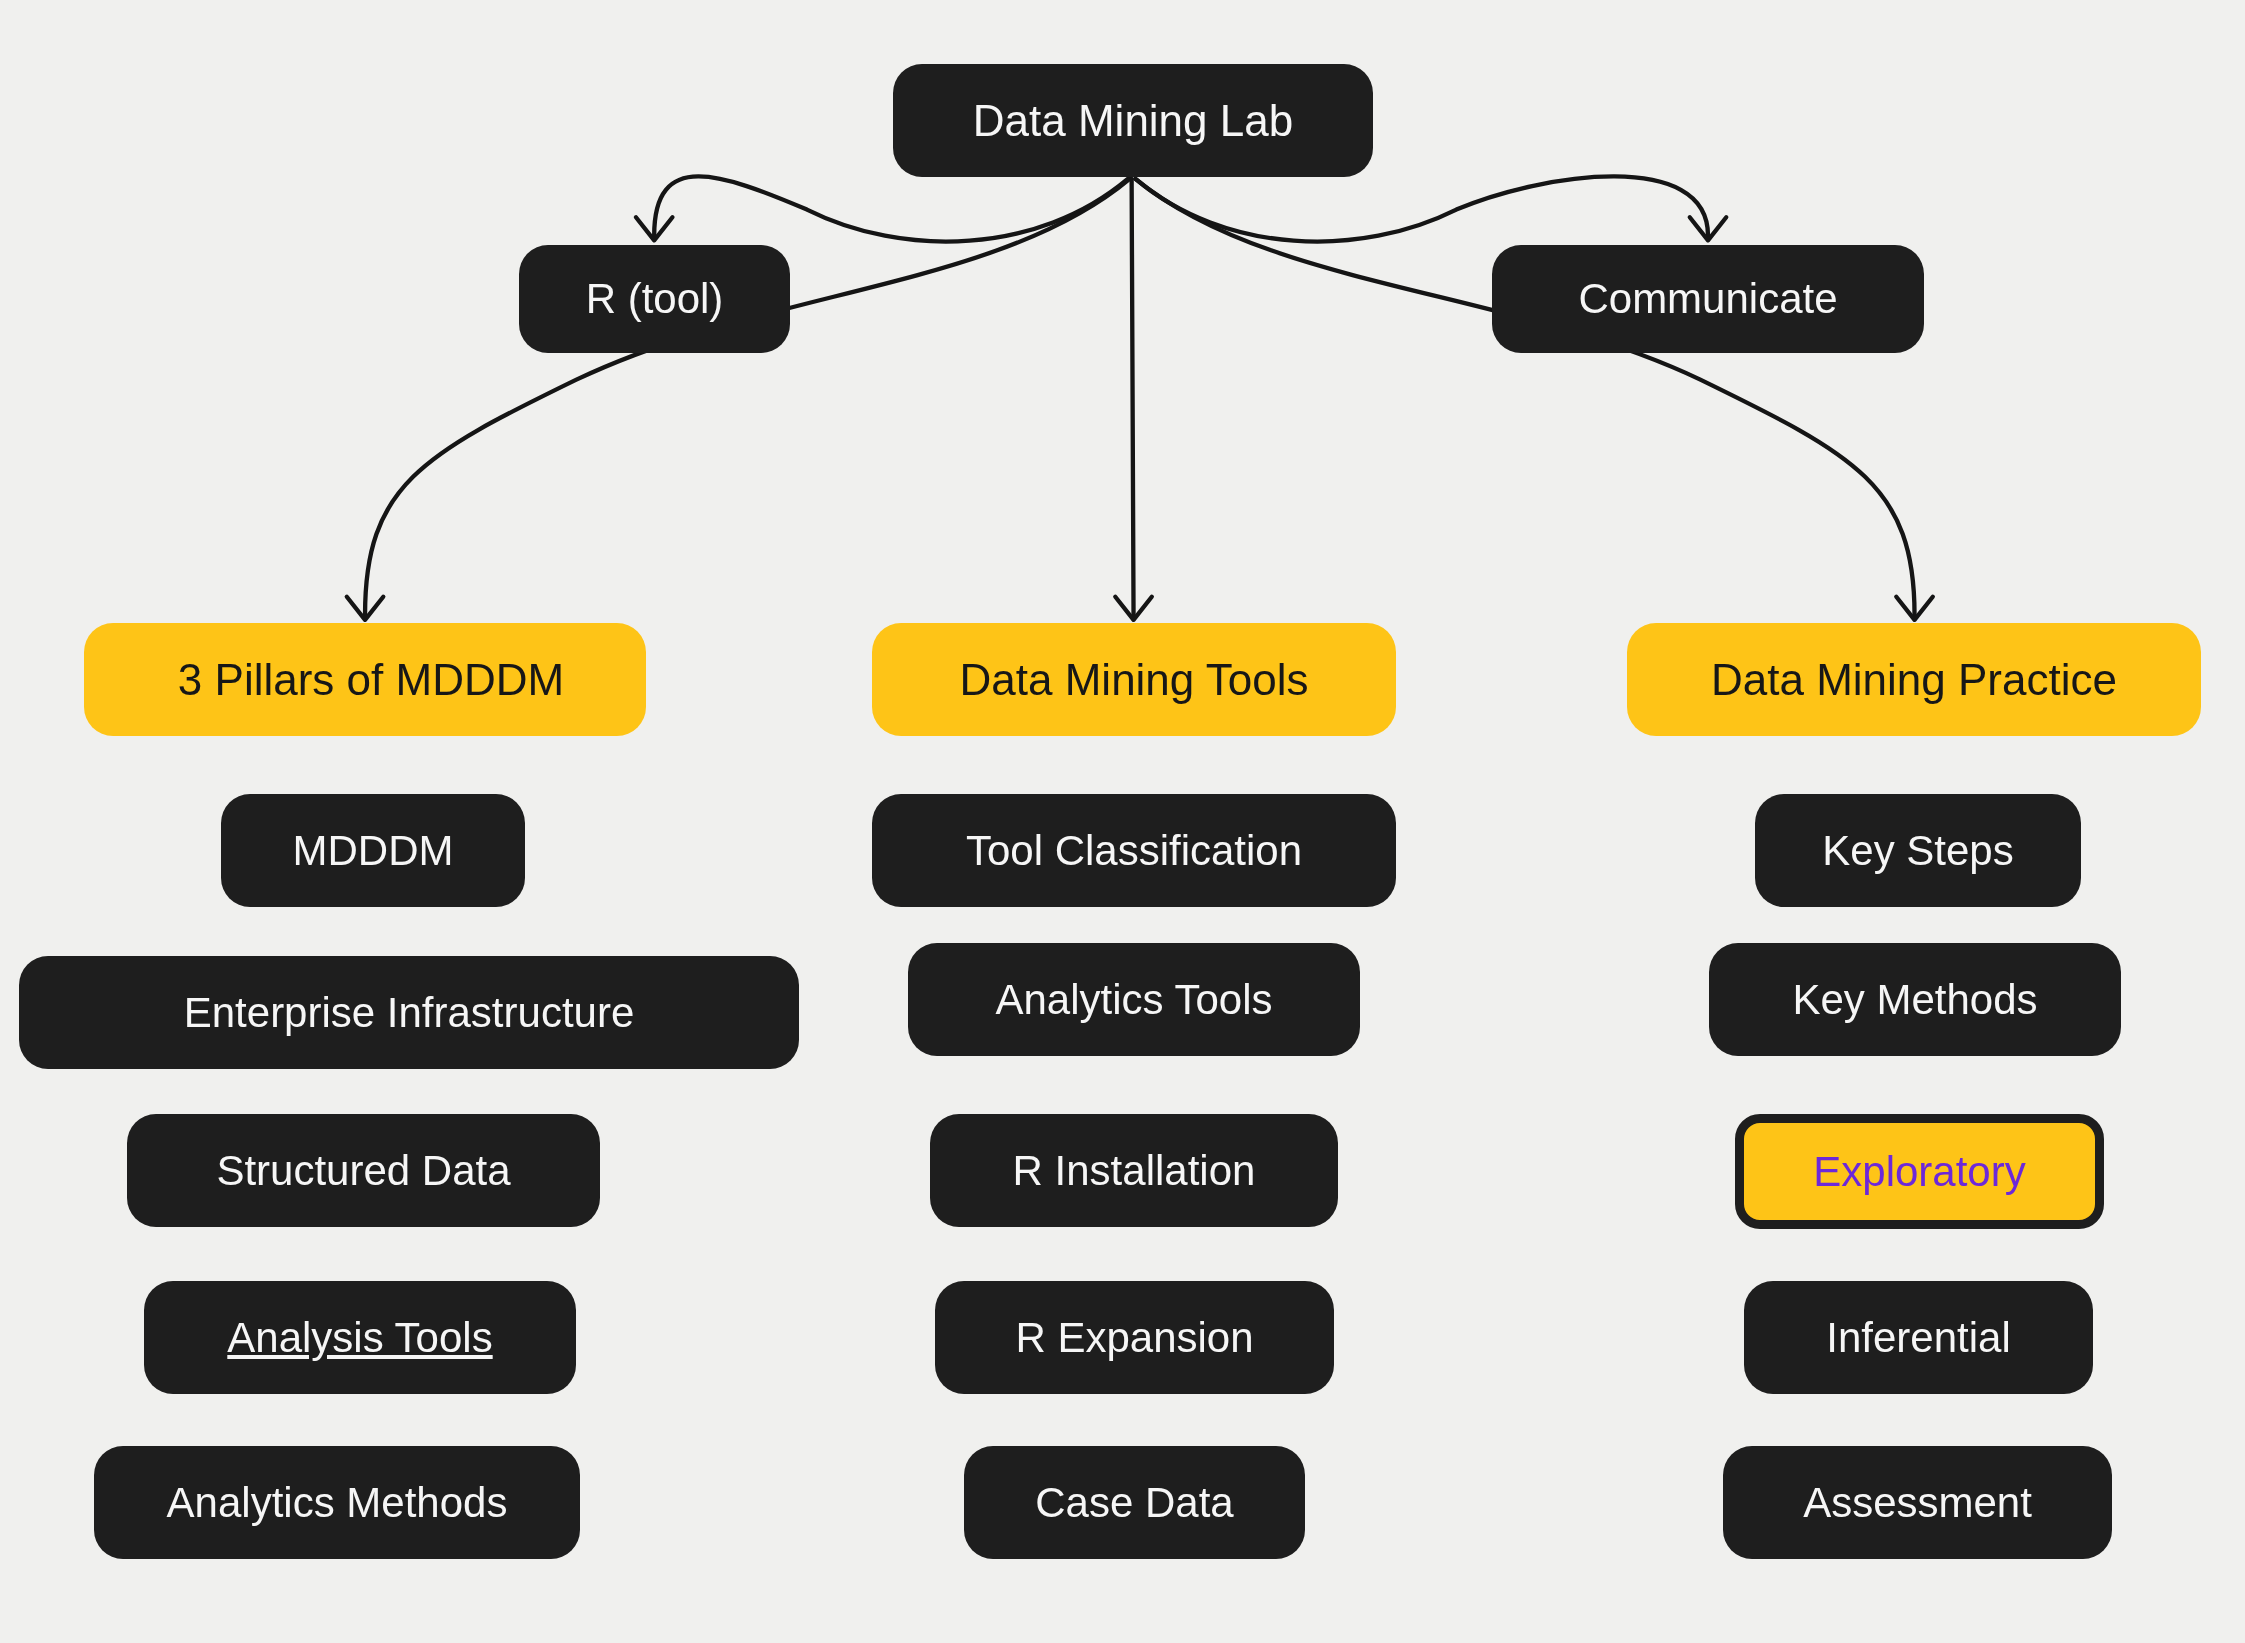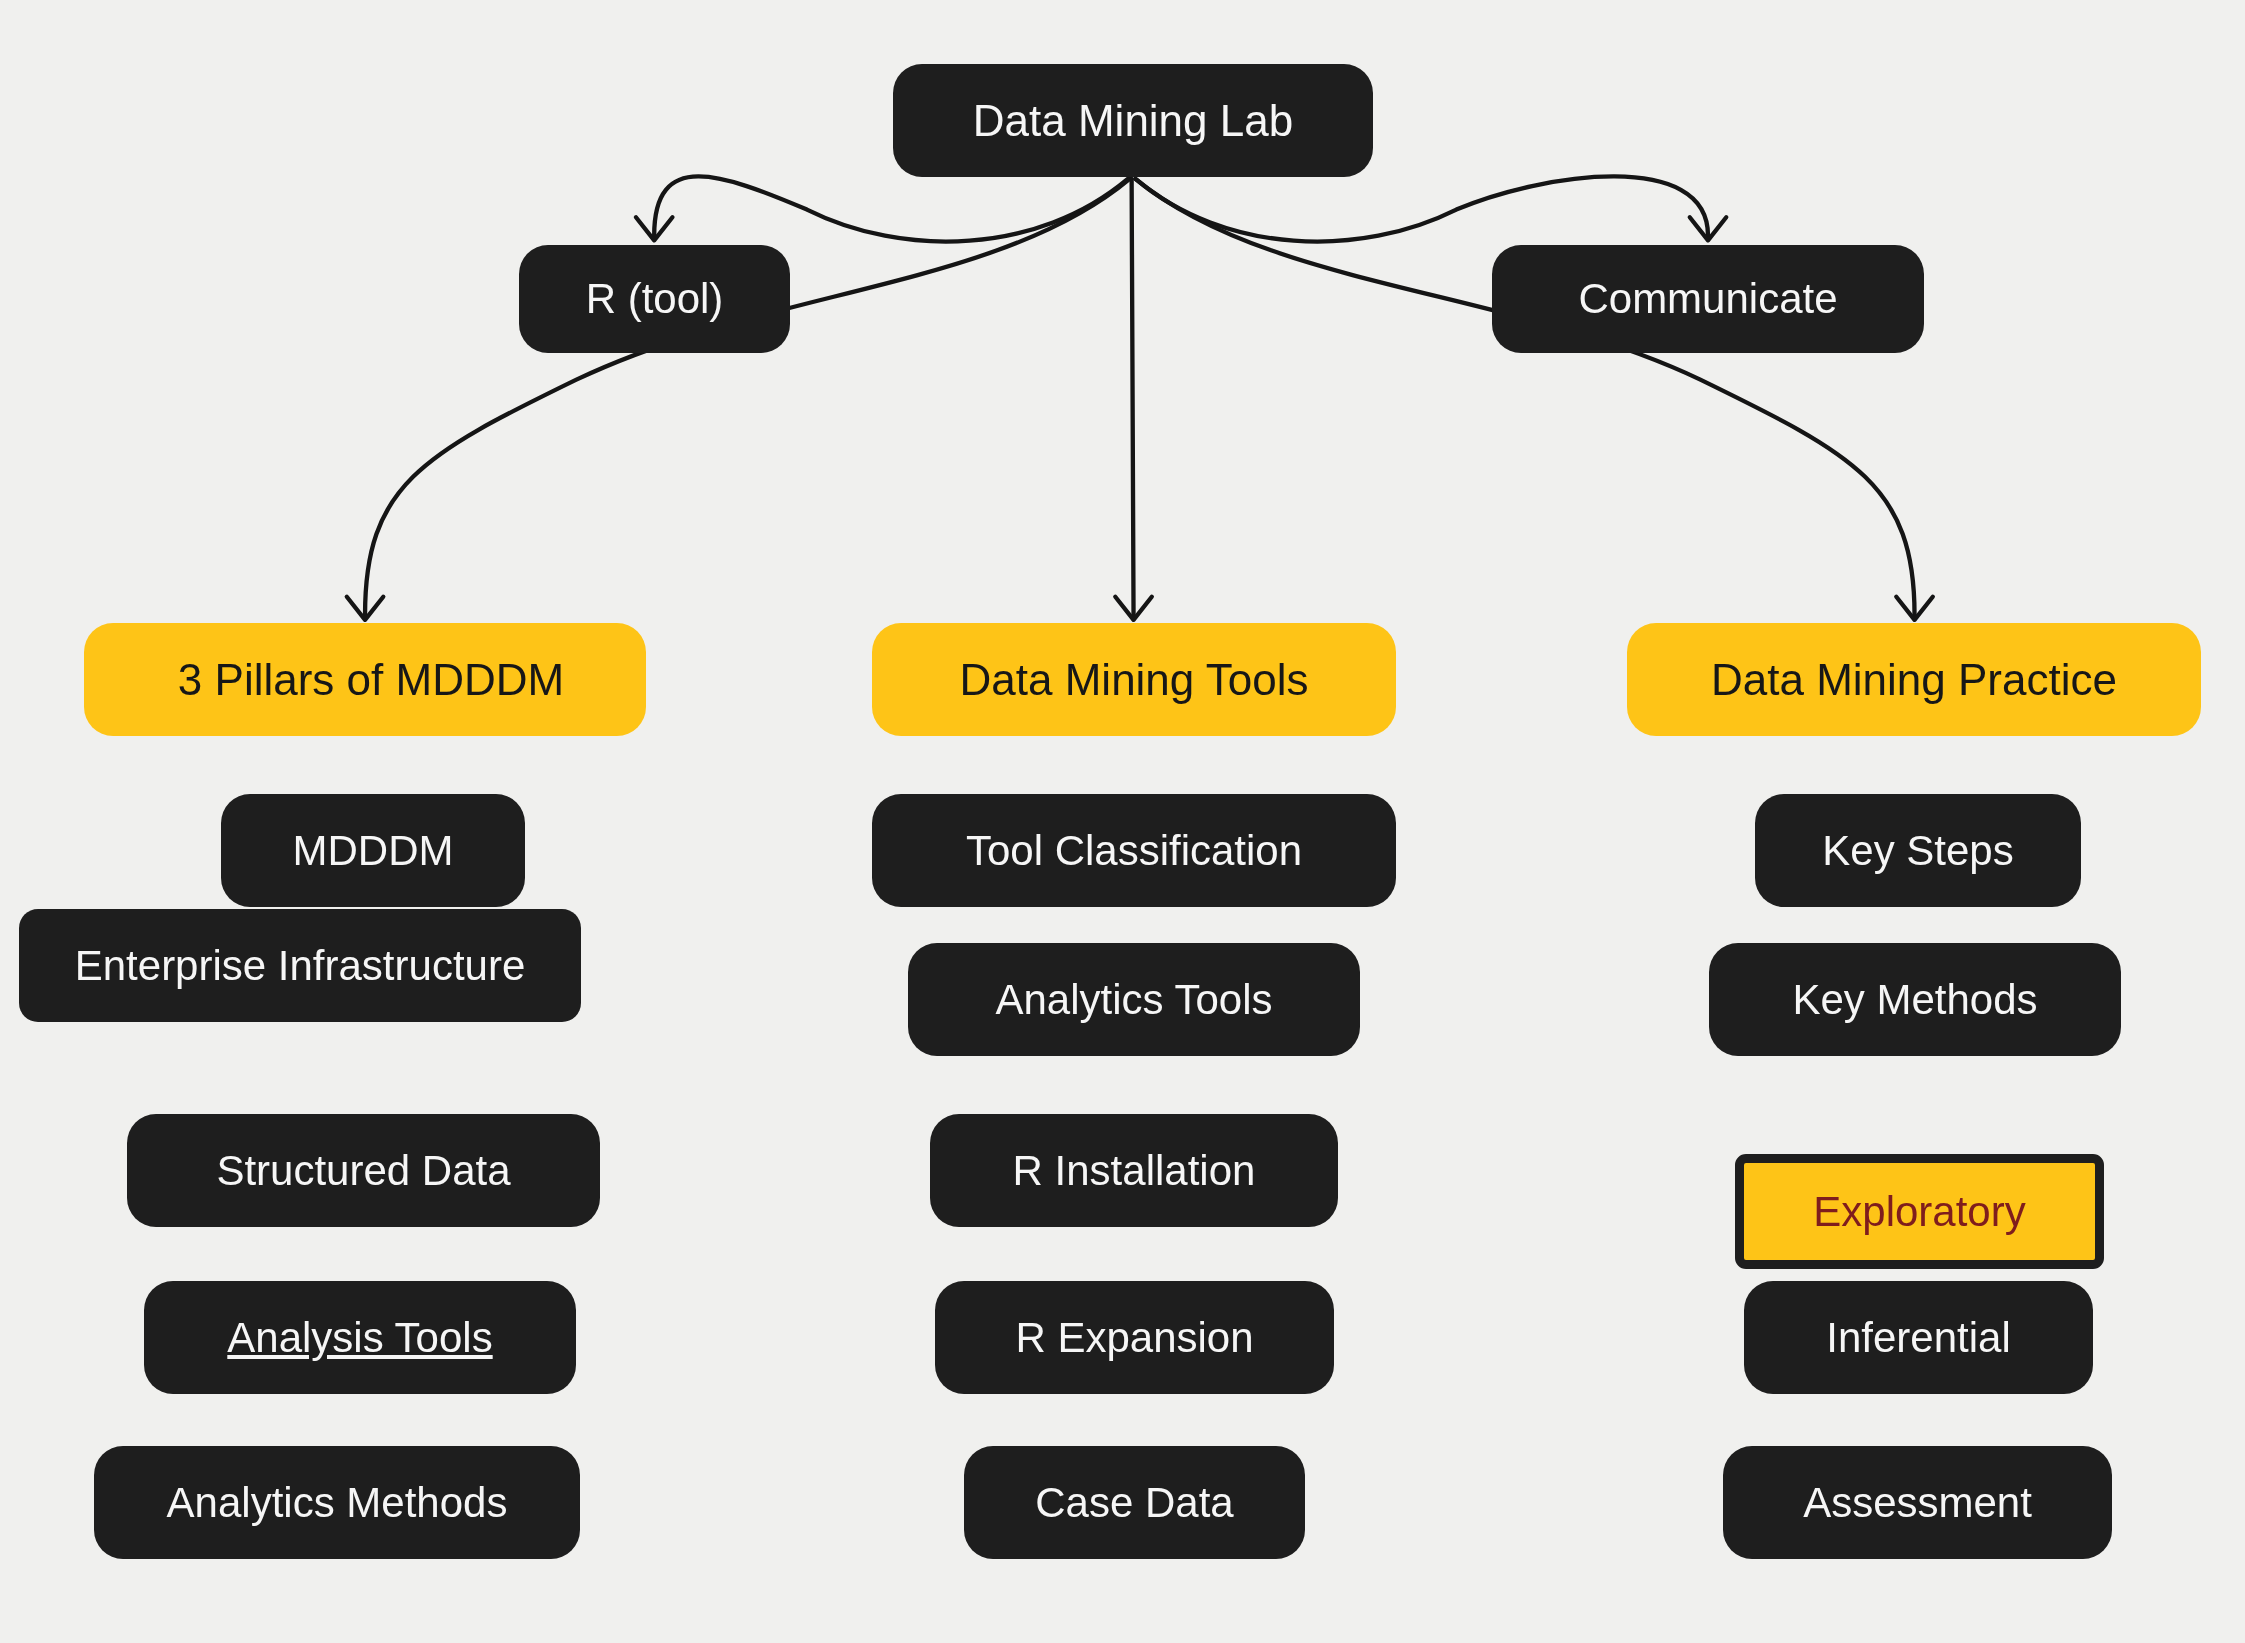--- a/index.html
+++ b/index.html
@@ -43,24 +43,23 @@
     color:#f6f6f6;
   }
   .node--yellow{
     background:#fec417;
     color:#171717;
   }
   .node--root{ font-size:44px; }
   .node--parent{ font-size:44px; }
   .node--outlined{
     background:#fec417;
-    color:#7f1d1d;
+    color:#6d28d9;
     border:9.6px solid #1e1e1e;
-    border-radius:11px;
-    margin-top:40px;
+    border-radius:25px;
   }
   .node__label{ display:block; }
 </style>
 </head>
 <body>
 
 <div class="canvas">
 
   <svg class="connectors" viewBox="0 0 2337 1711" xmlns="http://www.w3.org/2000/svg">
 
@@ -97,21 +96,21 @@
   <div class="node node--yellow node--parent" style="left:872px;top:623px;width:524px;height:113px;">
     <span class="node__label">Data Mining Tools</span>
   </div>
   <div class="node node--yellow node--parent" style="left:1627px;top:623px;width:574px;height:113px;">
     <span class="node__label">Data Mining Practice</span>
   </div>
 
   <div class="node node--dark" style="left:213px;top:794px;width:304px;height:113px;margin-left:8px;">
     <span class="node__label">MDDDM</span>
   </div>
-  <div class="node node--dark" style="left:19px;top:909px;width:562px;height:113px;border-radius:19px;">
+  <div class="node node--dark" style="left:19px;top:956px;width:780px;height:113px;">
     <span class="node__label">Enterprise Infrastructure</span>
   </div>
   <div class="node node--dark" style="left:127px;top:1114px;width:473px;height:113px;">
     <span class="node__label">Structured Data</span>
   </div>
   <div class="node node--dark" style="left:144px;top:1281px;width:432px;height:113px;text-decoration:underline;">
     <span class="node__label">Analysis Tools</span>
   </div>
   <div class="node node--dark" style="left:94px;top:1446px;width:486px;height:113px;">
     <span class="node__label">Analytics Methods</span>

